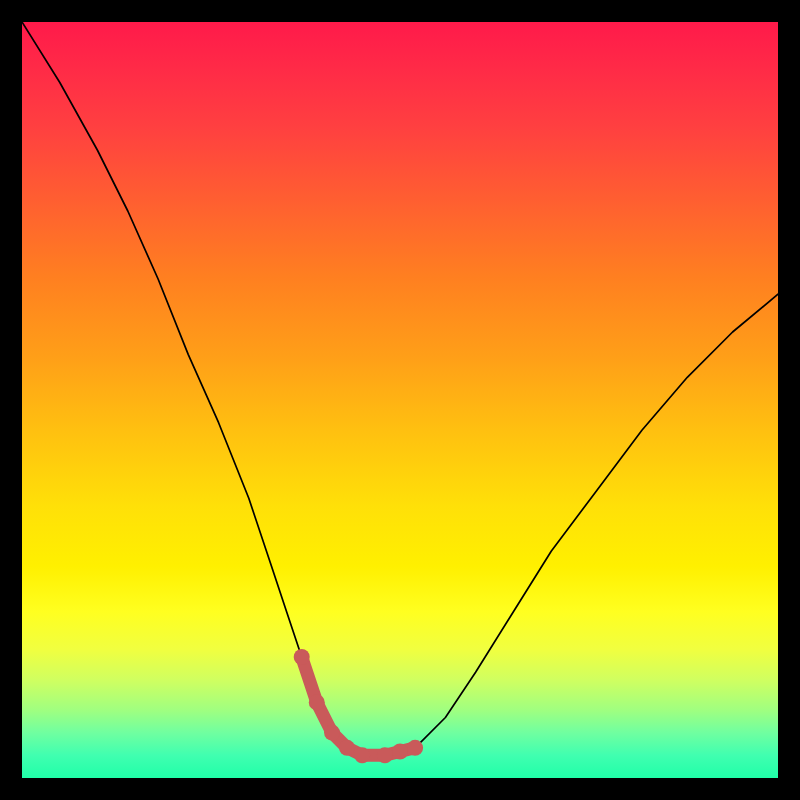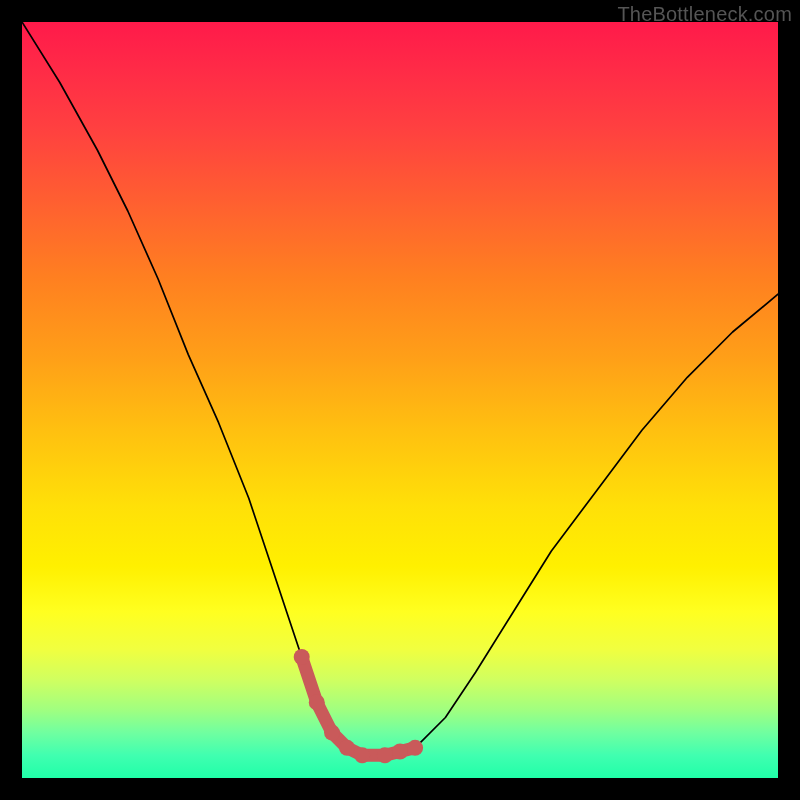--- a/index.html
+++ b/index.html
@@ -93,15 +93,14 @@
           <circle cx="325.1" cy="725.8" r="8" class="marker-dot"></circle>
           <circle cx="340.2" cy="733.3" r="8" class="marker-dot"></circle>
           <circle cx="362.9" cy="733.3" r="8" class="marker-dot"></circle>
           <circle cx="378.0" cy="729.5" r="8" class="marker-dot"></circle>
           <circle cx="393.1" cy="725.8" r="8" class="marker-dot"></circle>
         </g>
     </svg>
 
   </div>
 
-  <div class="watermark">TheBottleneck.com</div>
 
 </div>
 
 </body></html>

